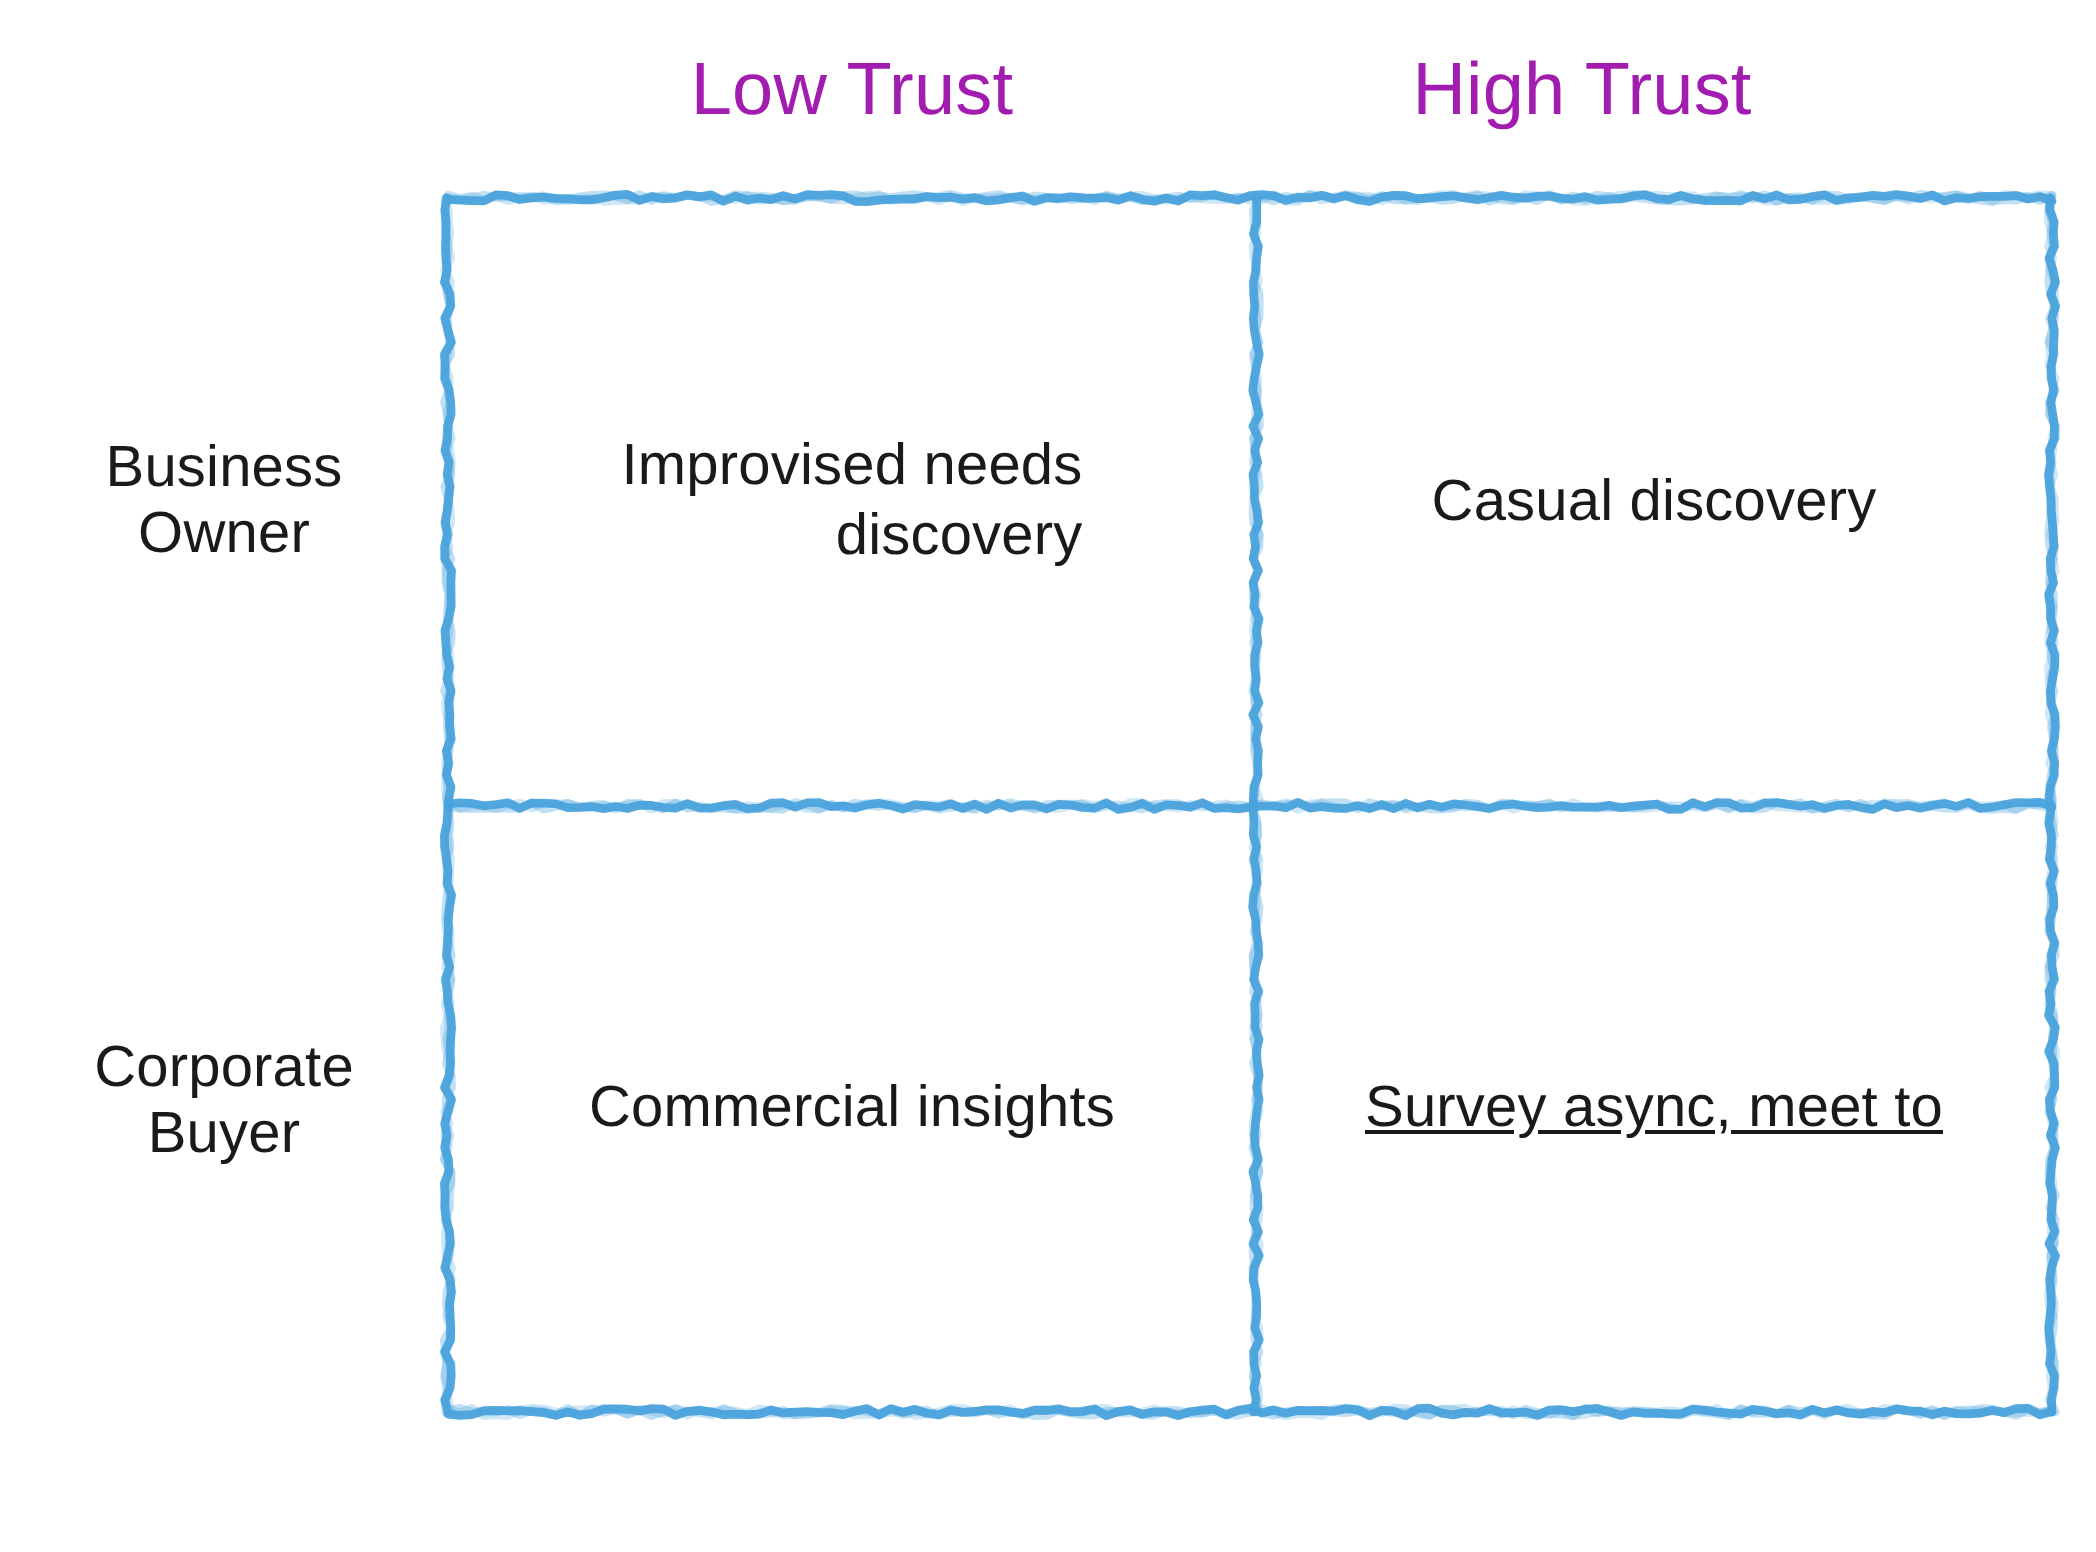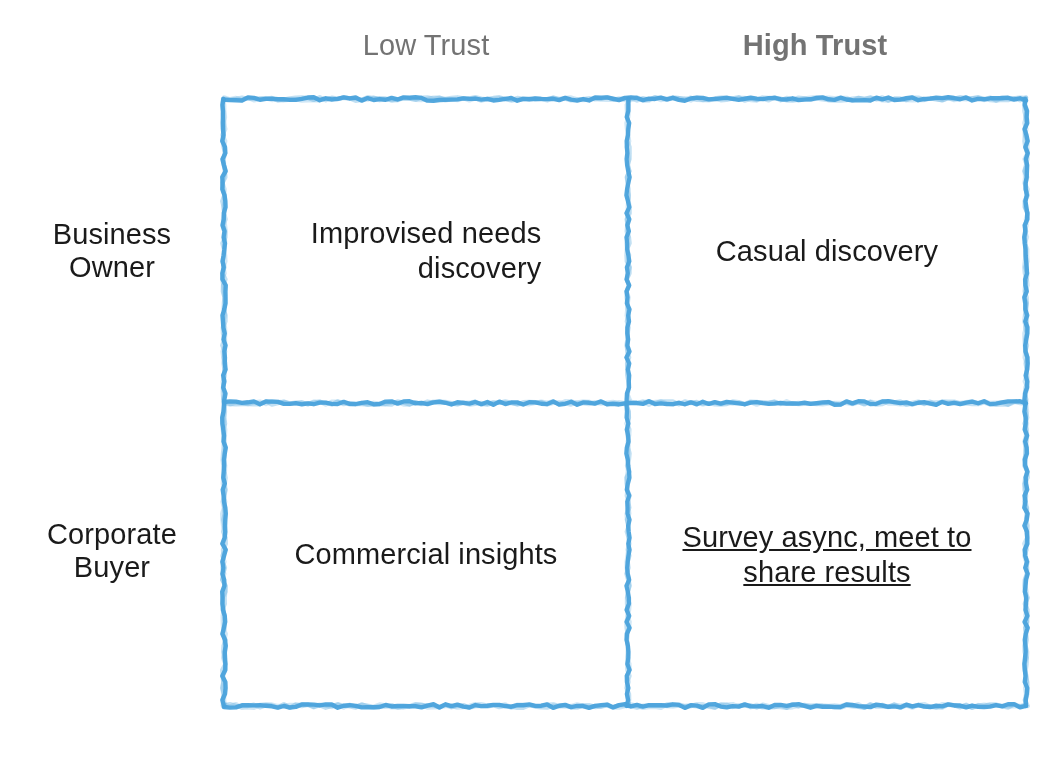--- a/index.html
+++ b/index.html
@@ -22,28 +22,28 @@
     height: 776px;
   }
 
   
   .col-header {
     position: absolute;
     top: 24px;
     height: 42px;
     line-height: 42px;
     text-align: center;
-    font-size: 29px;
+    font-size: 37px;
     font-weight: 400;
     letter-spacing: 0.1px;
     white-space: nowrap;
-    color: #737373;
+    color: #a21caf;
   }
   #col-header-low  { left: 224px; width: 404px; }
-  #col-header-high { left: 616px; width: 398px; font-weight: bold; }
+  #col-header-high { left: 592px; width: 398px; }
 
   
   .row-label {
     position: absolute;
     left: 0px;
     width: 224px;
     text-align: center;
     font-size: 29px;
     font-weight: 400;
     line-height: 1.14;
@@ -151,18 +151,17 @@
 
     <div class="cell" id="cell-r1c0">
       <div class="cell-text">
         <div>Commercial insights</div>
       </div>
     </div>
 
     <div class="cell" id="cell-r1c1">
       <div class="cell-text">
         <div>Survey async, meet to</div>
-        <div>share results</div>
       </div>
     </div>
 
   </div>
 </div>
 
 </body></html>

